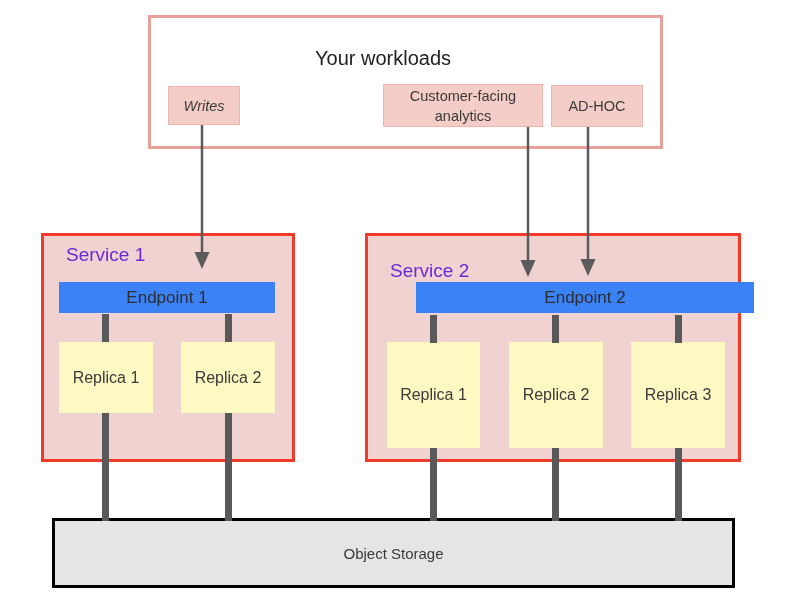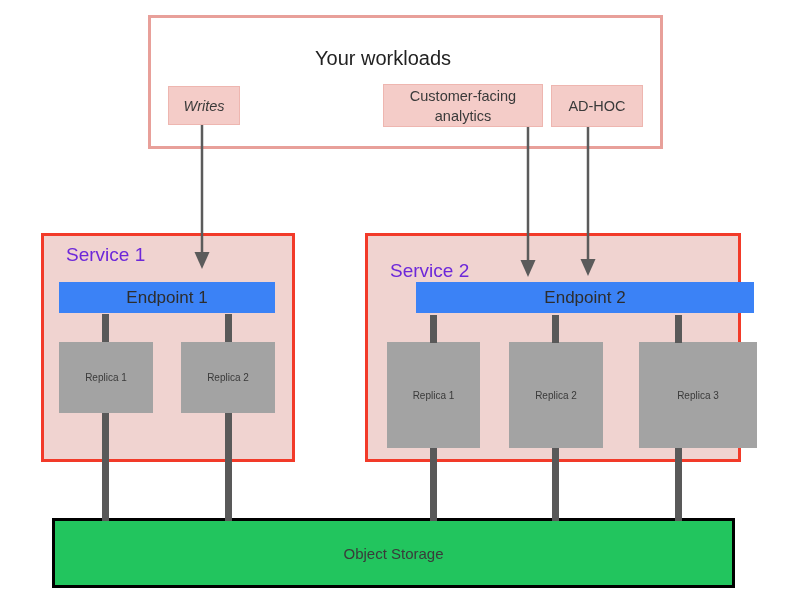--- a/index.html
+++ b/index.html
@@ -15,23 +15,23 @@
 
   .taskbox {
     background:#f4ccc8; border:1px solid #eeb6b0; color:#3a3a3a;
     font-size:14.5px; line-height:1.38;
   }
 
   .service { background:#f0d3d0; border:3px solid #f23a29; }
   .svc-label { font-size:19px; color:#6d28d9; white-space:nowrap; }
 
   .endpoint { background:#3b82f6; color:#2d2d2d; font-size:17px;text-align:right; }
-  .replica  { background:#a3a3a3; color:#3a3a3a; font-size:10px; }
+  .replica  { background:#fef9c3; color:#3a3a3a; font-size:16px; }
 
-  .storage { background:#22c55e; border:3px solid #000000; color:#3a3a3a; font-size:15px;text-align:center; }
+  .storage { background:#e5e5e5; border:3px solid #000000; color:#3a3a3a; font-size:15px;text-align:center; }
 
   .connector { width:7px; background:#595959; }
 
   .arrows { position:absolute; left:0; top:0; pointer-events:none; }
 </style>
 </head>
 <body>
 
 <div class="stage">
 
@@ -46,21 +46,21 @@
   <div class="abs svc-label" style="left:66px; top:244px;">Service 1</div>
   <div class="abs center endpoint" style="left:59px; top:282px; width:216px; height:31px;">Endpoint 1</div>
   <div class="abs center replica" style="left:59px; top:342px; width:94px; height:71px;">Replica 1</div>
   <div class="abs center replica" style="left:181px; top:342px; width:94px; height:71px;">Replica 2</div>
 
   <div class="abs service" style="left:365px; top:233px; width:376px; height:229px;"></div>
   <div class="abs svc-label" style="left:390px; top:260px;">Service 2</div>
   <div class="abs center endpoint" style="left:387px; top:282px; width:338px; height:31px;margin-left:29px;">Endpoint 2</div>
   <div class="abs center replica" style="left:387px; top:342px; width:93px; height:106px;">Replica 1</div>
   <div class="abs center replica" style="left:509px; top:342px; width:94px; height:106px;">Replica 2</div>
-  <div class="abs center replica" style="left:631px; top:342px; width:118px; height:106px;margin-left:8px;">Replica 3</div>
+  <div class="abs center replica" style="left:631px; top:342px; width:94px; height:106px;">Replica 3</div>
 
   <div class="abs center storage" style="left:52px; top:518px; width:683px; height:70px;">Object Storage</div>
 
   <div class="abs connector" style="left:102px; top:314px; height:28px;"></div>
   <div class="abs connector" style="left:225px; top:314px; height:28px;"></div>
   <div class="abs connector" style="left:102px; top:413px; height:108px;"></div>
   <div class="abs connector" style="left:225px; top:413px; height:108px;"></div>
 
   <div class="abs connector" style="left:430px; top:315px; height:28px;"></div>
   <div class="abs connector" style="left:552px; top:315px; height:28px;"></div>

